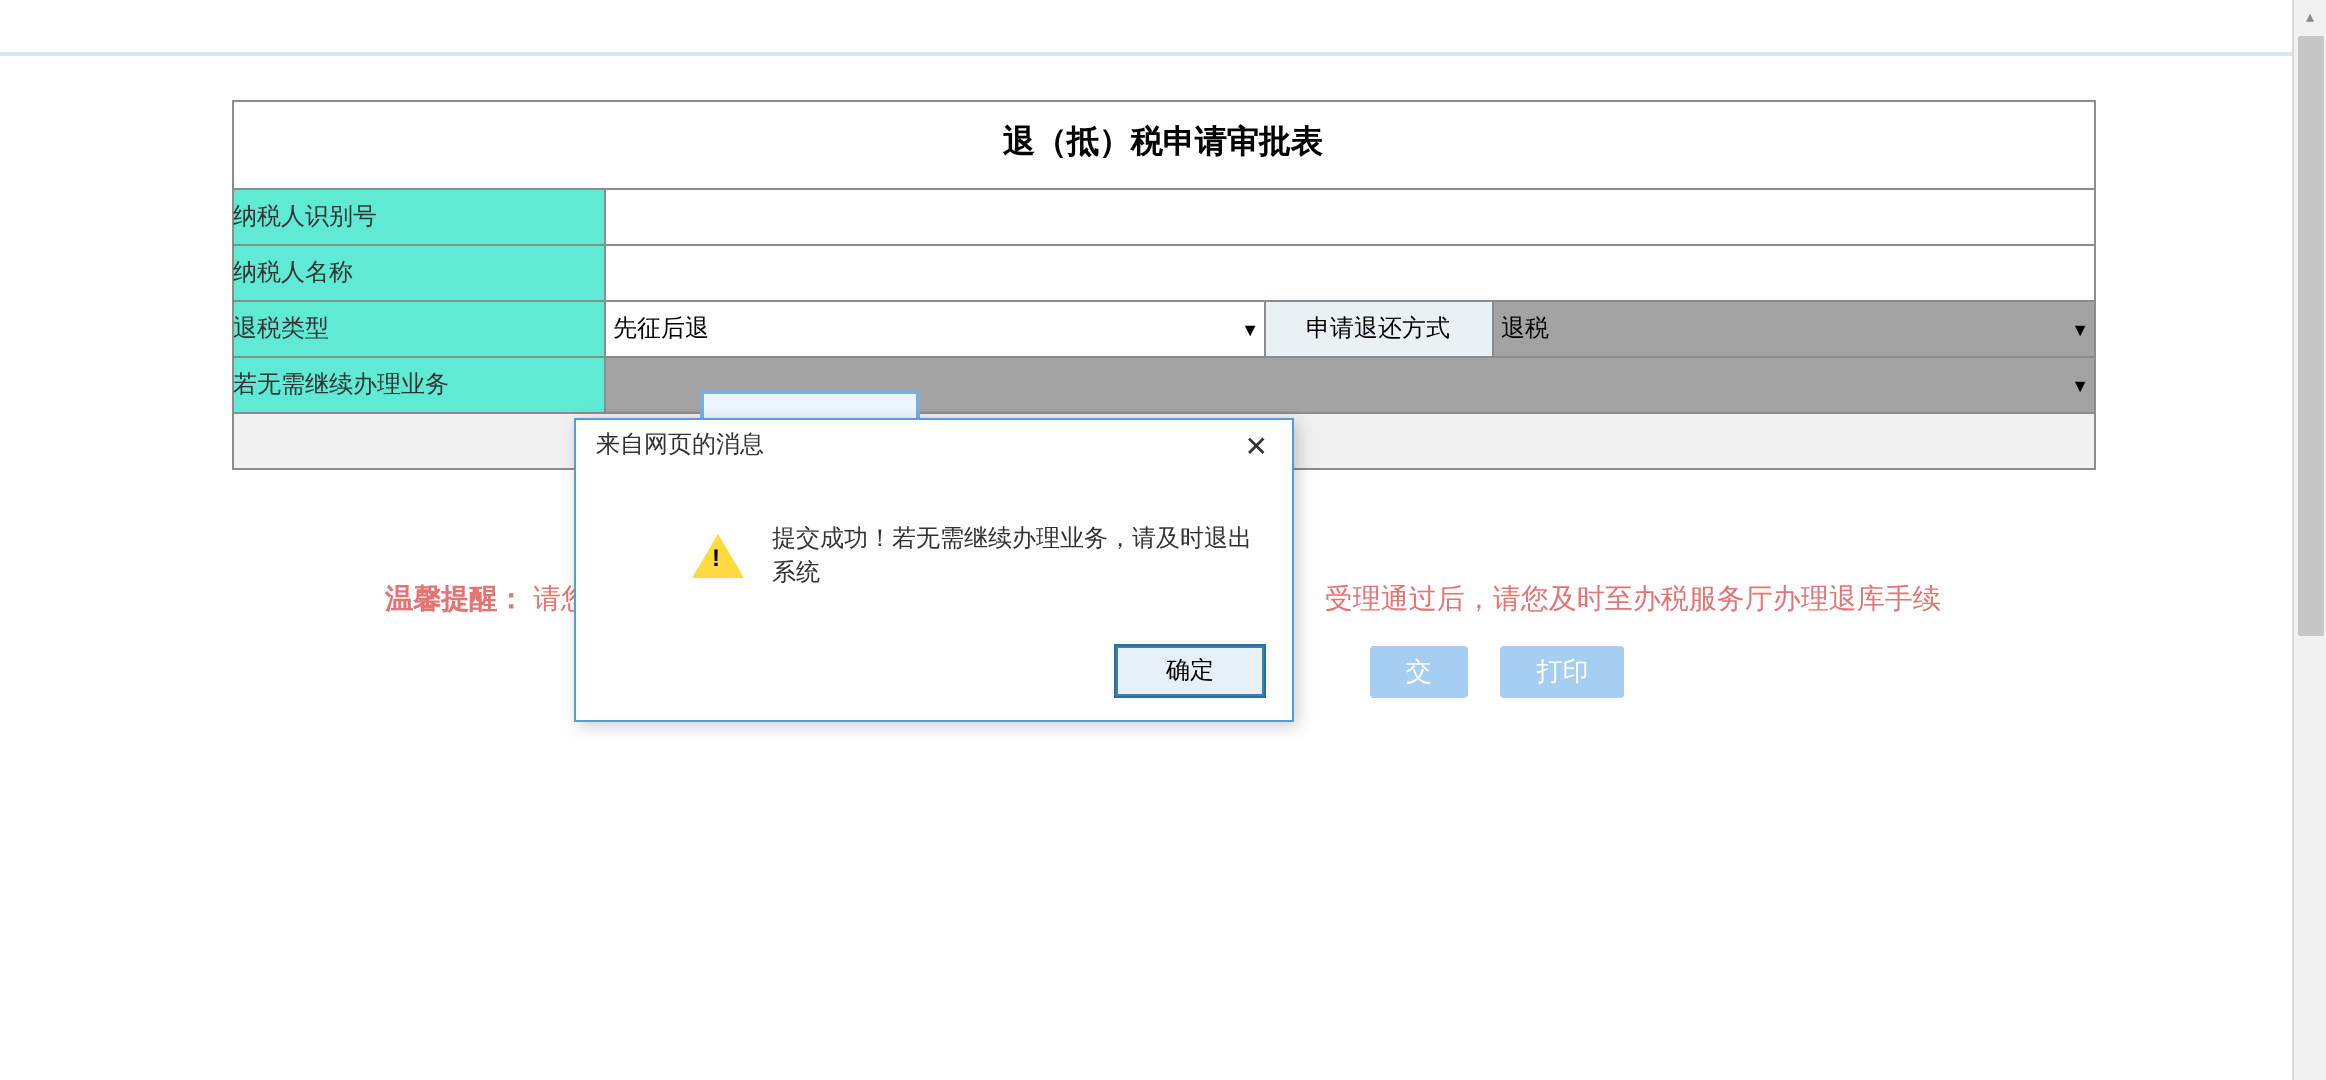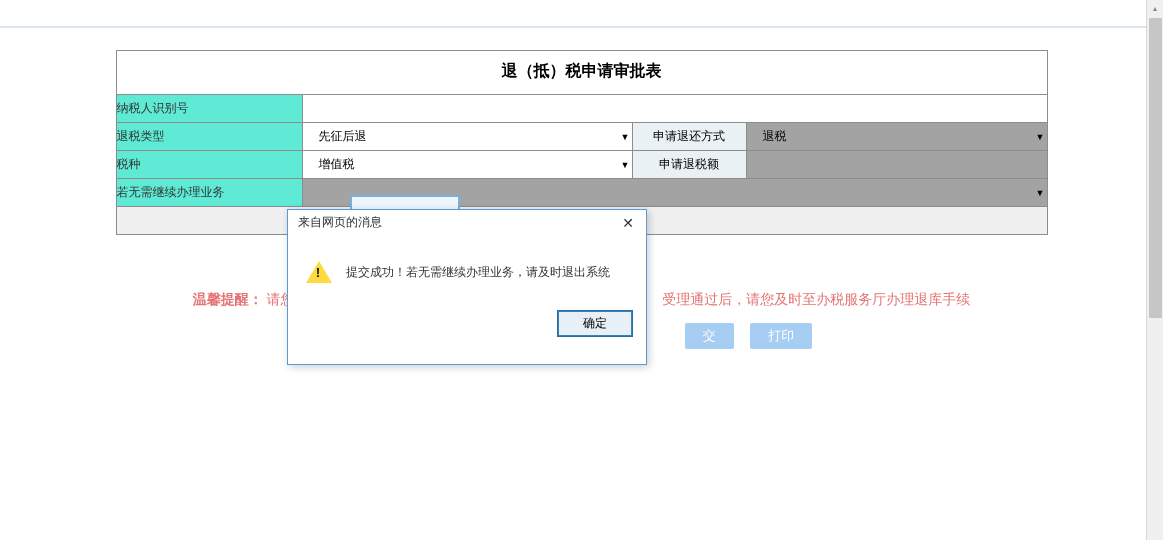--- a/index.html
+++ b/index.html
@@ -54,21 +54,21 @@
     }
     td.value-cell.green {
       background: #a3a3a3;
     }
     .select-like {
       display: flex;
       align-items: center;
       justify-content: space-between;
       width: 100%;
       height: 100%;
-      padding-left: 16px;
+      padding-left: 4px;
       font-size: 12px;
       cursor: pointer;
     }
     .select-like .arrow {
       font-size: 9px;
       padding-right: 2px;
       color: #000;
     }
     .label-cell2 {
       background: #e9f1f5;
@@ -148,20 +148,21 @@
     .dialog-close {
       font-size: 14px;
       cursor: pointer;
       padding: 0 4px;
       color: #333;
     }
     .dialog-body {
       display: flex;
       align-items: center;
       padding: 26px 14px 20px 18px;
+      margin-left: 40px;
     }
     .warn-icon {
       width: 0;
       height: 0;
       border-left: 13px solid transparent;
       border-right: 13px solid transparent;
       border-bottom: 22px solid #ffd940;
       position: relative;
       margin-right: 14px;
       flex-shrink: 0;
@@ -171,21 +172,21 @@
       position: absolute;
       left: -3px;
       top: 5px;
       font-size: 12px;
       font-weight: bold;
       color: #000;
     }
     .dialog-msg { color: #333; line-height: 1.4; }
     .dialog-footer {
       text-align: right;
-      padding: 8px 14px 28px;
+      padding: 8px 14px 12px;
     }
     .ok-btn {
       background: #e7eff7;
       border: 1px solid #3c7fb1;
       padding: 3px 24px;
       font-size: 12px;
       cursor: pointer;
       outline: 1px solid #2a6fa3;
     }
     .blue-bar-behind {
@@ -203,50 +204,43 @@
 <body>
 
 <div class="top-divider"></div>
 
 <div class="form-container">
   <div class="form-title">退（抵）税申请审批表</div>
   <table class="form-table">
     <tbody>
         <tr>
       <td class="label-cell">纳税人识别号</td>
+      <td class="value-cell" colspan="3"></td>
+    </tr>
+    <tr>
+      <td class="label-cell">纳税人名称</td>
       <td class="value-cell" colspan="3"></td>
     </tr>
     <tr>
       <td class="label-cell">退税类型</td>
       <td class="value-cell" style="width:330px;">
         <div class="select-like">
           <span>先征后退</span>
           <span class="arrow">▼</span>
         </div>
       </td>
       <td class="label-cell2">申请退还方式</td>
       <td class="value-cell green">
         <div class="select-like">
           <span>退税</span>
           <span class="arrow">▼</span>
         </div>
       </td>
     </tr>
     <tr>
-      <td class="label-cell">税种</td>
-      <td class="value-cell">
-        <div class="select-like">
-          <span>增值税</span>
-          <span class="arrow">▼</span>
-        </div>
-      </td>
-      <td class="label-cell2">申请退税额</td>
-      <td class="value-cell green"></td>
-    </tr>
-    <tr>
       <td class="label-cell">若无需继续办理业务</td>
       <td class="value-cell green" colspan="3">
         <div class="select-like">
           <span></span>
           <span class="arrow">▼</span>
         </div>
       </td>
     </tr>
     <tr class="empty-row">
       <td colspan="4"></td>

